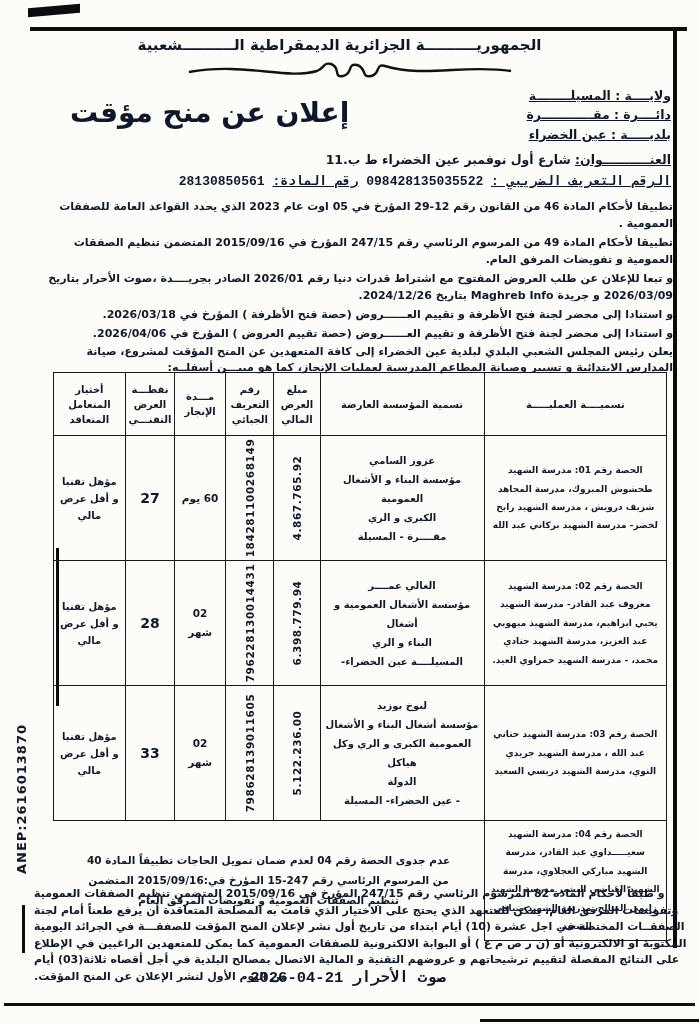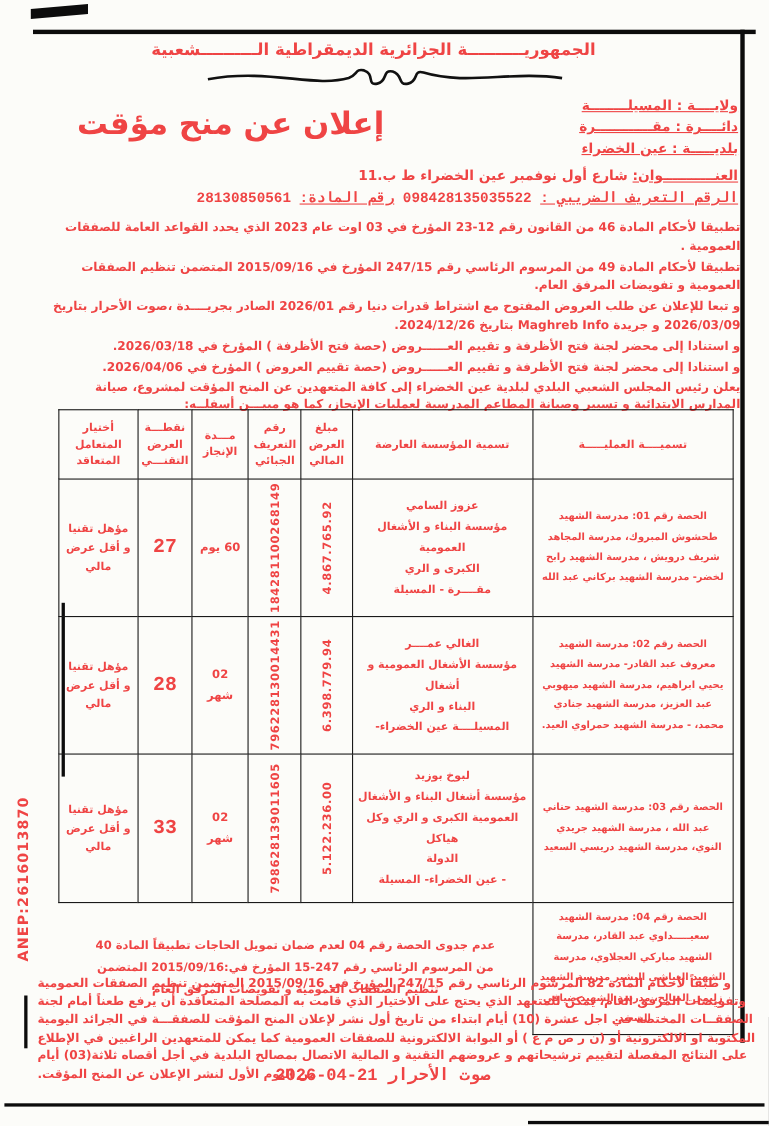--- a/index.html
+++ b/index.html
@@ -1,18 +1,18 @@
 <!DOCTYPE html>
 <html lang="ar" dir="rtl"><head>
 <meta charset="utf-8">
 <style>
   html,body{margin:0;padding:0;background:#888;}
   .page{
     position:relative;width:699px;height:1024px;margin:0 auto;
-    background:#fcfcf9;color:#ef4444;overflow:hidden;direction:rtl;
+    background:#fcfcf9;color:#0f172a;overflow:hidden;direction:rtl;
     font-family:"DejaVu Sans","Liberation Sans",sans-serif;font-weight:700;
   }
   
   .rule{position:absolute;background:#0c0c0c;}
   .corner-mark{top:6px;left:28px;width:52px;height:9px;transform:skewY(-5deg);}
   .top-rule{top:27px;left:30px;right:12px;height:4px;}
   .right-rule{top:27px;left:673px;width:4px;height:921px;}
   .left-rule-upper{top:548px;left:56px;width:3px;height:158px;}
   .left-rule-lower{top:905px;left:22px;width:3px;height:48px;}
   .bottom-rule{top:1003px;left:4px;width:691px;height:3px;}
@@ -36,21 +36,21 @@
   .intro p.small{font-size:11px;line-height:1.4;}
   
   table.award-table{position:absolute;top:372px;right:32px;width:614px;
     border-collapse:collapse;table-layout:fixed;}
   .award-table th,.award-table td{border:1.6px solid #1a1a1a;vertical-align:middle;
     text-align:center;padding:2px;}
   .award-table th{font-size:10px;line-height:1.5;height:58px;}
   td.op{font-size:9px;line-height:2.05;padding:4px 6px;}
   td.co{font-size:10px;line-height:1.9;white-space:pre-line;margin-left:19px;}
   td.dur{font-size:10.5px;white-space:pre-line;line-height:1.8;}
-  td.score{font-size:18px;font-family:Liberation Mono, monospace;}
+  td.score{font-size:14px;}
   td.choice{font-size:10px;line-height:1.7;padding:2px 6px;}
   td.vcell{overflow:hidden;}
   td.vcell .vwrap{display:flex;width:100%;height:100%;align-items:center;justify-content:center;}
   .vert{display:inline-block;transform:rotate(-90deg);white-space:nowrap;
     font-size:10.5px;letter-spacing:.6px;}
   tr.r1 td{height:116px;}
   tr.r2 td{height:116px;}
   tr.r3 td{height:126px;}
   tr.last-row td.op{height:94px;}
   tr.last-row td.note{border:none;border-top:1.6px solid #1a1a1a;
@@ -96,21 +96,21 @@
   </div>
 
   <div class="nif-line">
     <span class="u">الرقم التعريف الضريبي :</span>
     <span>098428135035522</span>
     <span class="u">رقم المادة:</span>
     <span>28130850561</span>
   </div>
 
   <div class="intro">
-    <p>تطبيقا لأحكام المادة 46 من القانون رقم 12-23 المؤرخ في 03 اوت عام 2023 الذي يحدد القواعد العامة للصفقات العمومية .</p>
+    <p>تطبيقا لأحكام المادة 46 من القانون رقم 12-29 المؤرخ في 05 اوت عام 2023 الذي يحدد القواعد العامة للصفقات العمومية .</p>
     <p>تطبيقا لأحكام المادة 49 من المرسوم الرئاسي رقم 247/15 المؤرخ في 2015/09/16 المتضمن تنظيم الصفقات العمومية و تفويضات المرفق العام.</p>
     <p>و تبعا للإعلان عن طلب العروض المفتوح مع اشتراط قدرات دنيا رقم 2026/01 الصادر بجريــــدة ،صوت الأحرار بتاريخ 2026/03/09 و جريدة Maghreb Info بتاريخ 2024/12/26.</p>
     <p>و استنادا إلى محضر لجنة فتح الأظرفة و تقييم العــــــروض (حصة فتح الأظرفة ) المؤرخ في 2026/03/18.</p>
     <p>و استنادا إلى محضر لجنة فتح الأظرفة و تقييم العــــــروض (حصة تقييم العروض ) المؤرخ في 2026/04/06.</p>
     <p class="small">يعلن رئيس المجلس الشعبي البلدي لبلدية عين الخضراء إلى كافة المتعهدين عن المنح المؤقت لمشروع، صيانة المدارس الابتدائية و تسيير وصيانة المطاعم المدرسية لعمليات الإنجاز، كما هو مبيـــن أسفلــه:</p>
   </div>
 
   <table class="award-table">
     <colgroup>
       <col style="width:178px">

